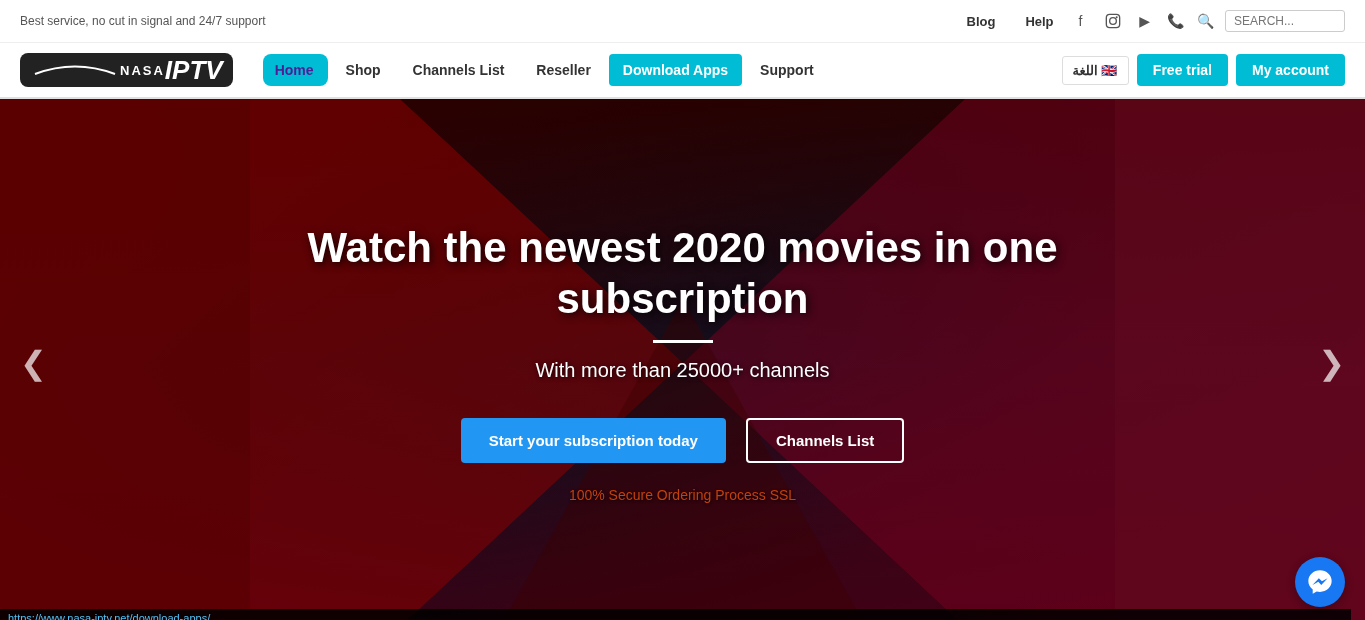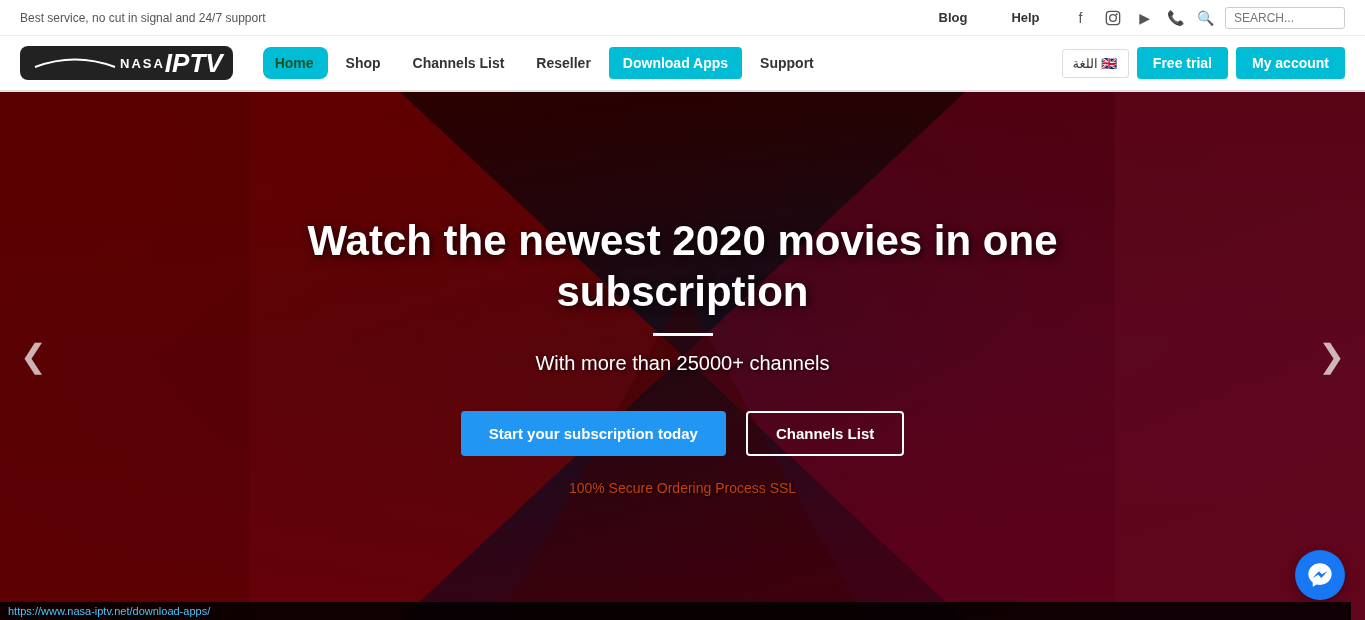--- a/index.html
+++ b/index.html
@@ -1,35 +1,35 @@
 <!DOCTYPE html>
 <html><head>
   <meta charset="utf-8">
   <style>
     * { margin: 0; padding: 0; box-sizing: border-box; }
     body { font-family: Arial, sans-serif; width: 1365px; height: 620px; overflow: hidden; background: #111; }
 
     
     .top-bar {
       background: #fff;
-      height: 36px;
+      height: 43px;
       display: flex;
       align-items: center;
       justify-content: space-between;
       padding: 0 20px;
       border-bottom: 1px solid #eee;
     }
     .top-bar-left {
       font-size: 12px;
       color: #555;
     }
     .top-bar-center {
       display: flex;
       align-items: center;
-      gap: 16px;
+      gap: 2px;
     }
     .top-bar-center a {
       font-size: 13px;
       color: #333;
       text-decoration: none;
     }
     .top-bar-right {
       display: flex;
       align-items: center;
       gap: 10px;
@@ -79,21 +79,21 @@
       font-size: 14px;
       font-weight: 600;
       color: #333;
       cursor: pointer;
       text-decoration: none;
       border-radius: 3px;
       white-space: nowrap;
     }
     .nav-item.active {
       background: #00bcd4;
-      color: #14532d;
+      color: #4c1d95;
       border-radius: 8px;
       padding-left: 12px;
     }
     .nav-item.download-apps {
       background: #00bcd4;
       color: #fff;
       border-radius: 4px;
     }
     .nav-right {
       display: flex;
@@ -103,20 +103,21 @@
     .lang-btn {
       display: flex;
       align-items: center;
       gap: 4px;
       font-size: 13px;
       color: #333;
       cursor: pointer;
       padding: 6px 10px;
       border: 1px solid #ddd;
       border-radius: 3px;
+      font-weight: bold;
     }
     .free-trial-btn {
       background: #00bcd4;
       color: #fff;
       border: none;
       padding: 8px 16px;
       border-radius: 4px;
       font-size: 14px;
       font-weight: 600;
       cursor: pointer;

